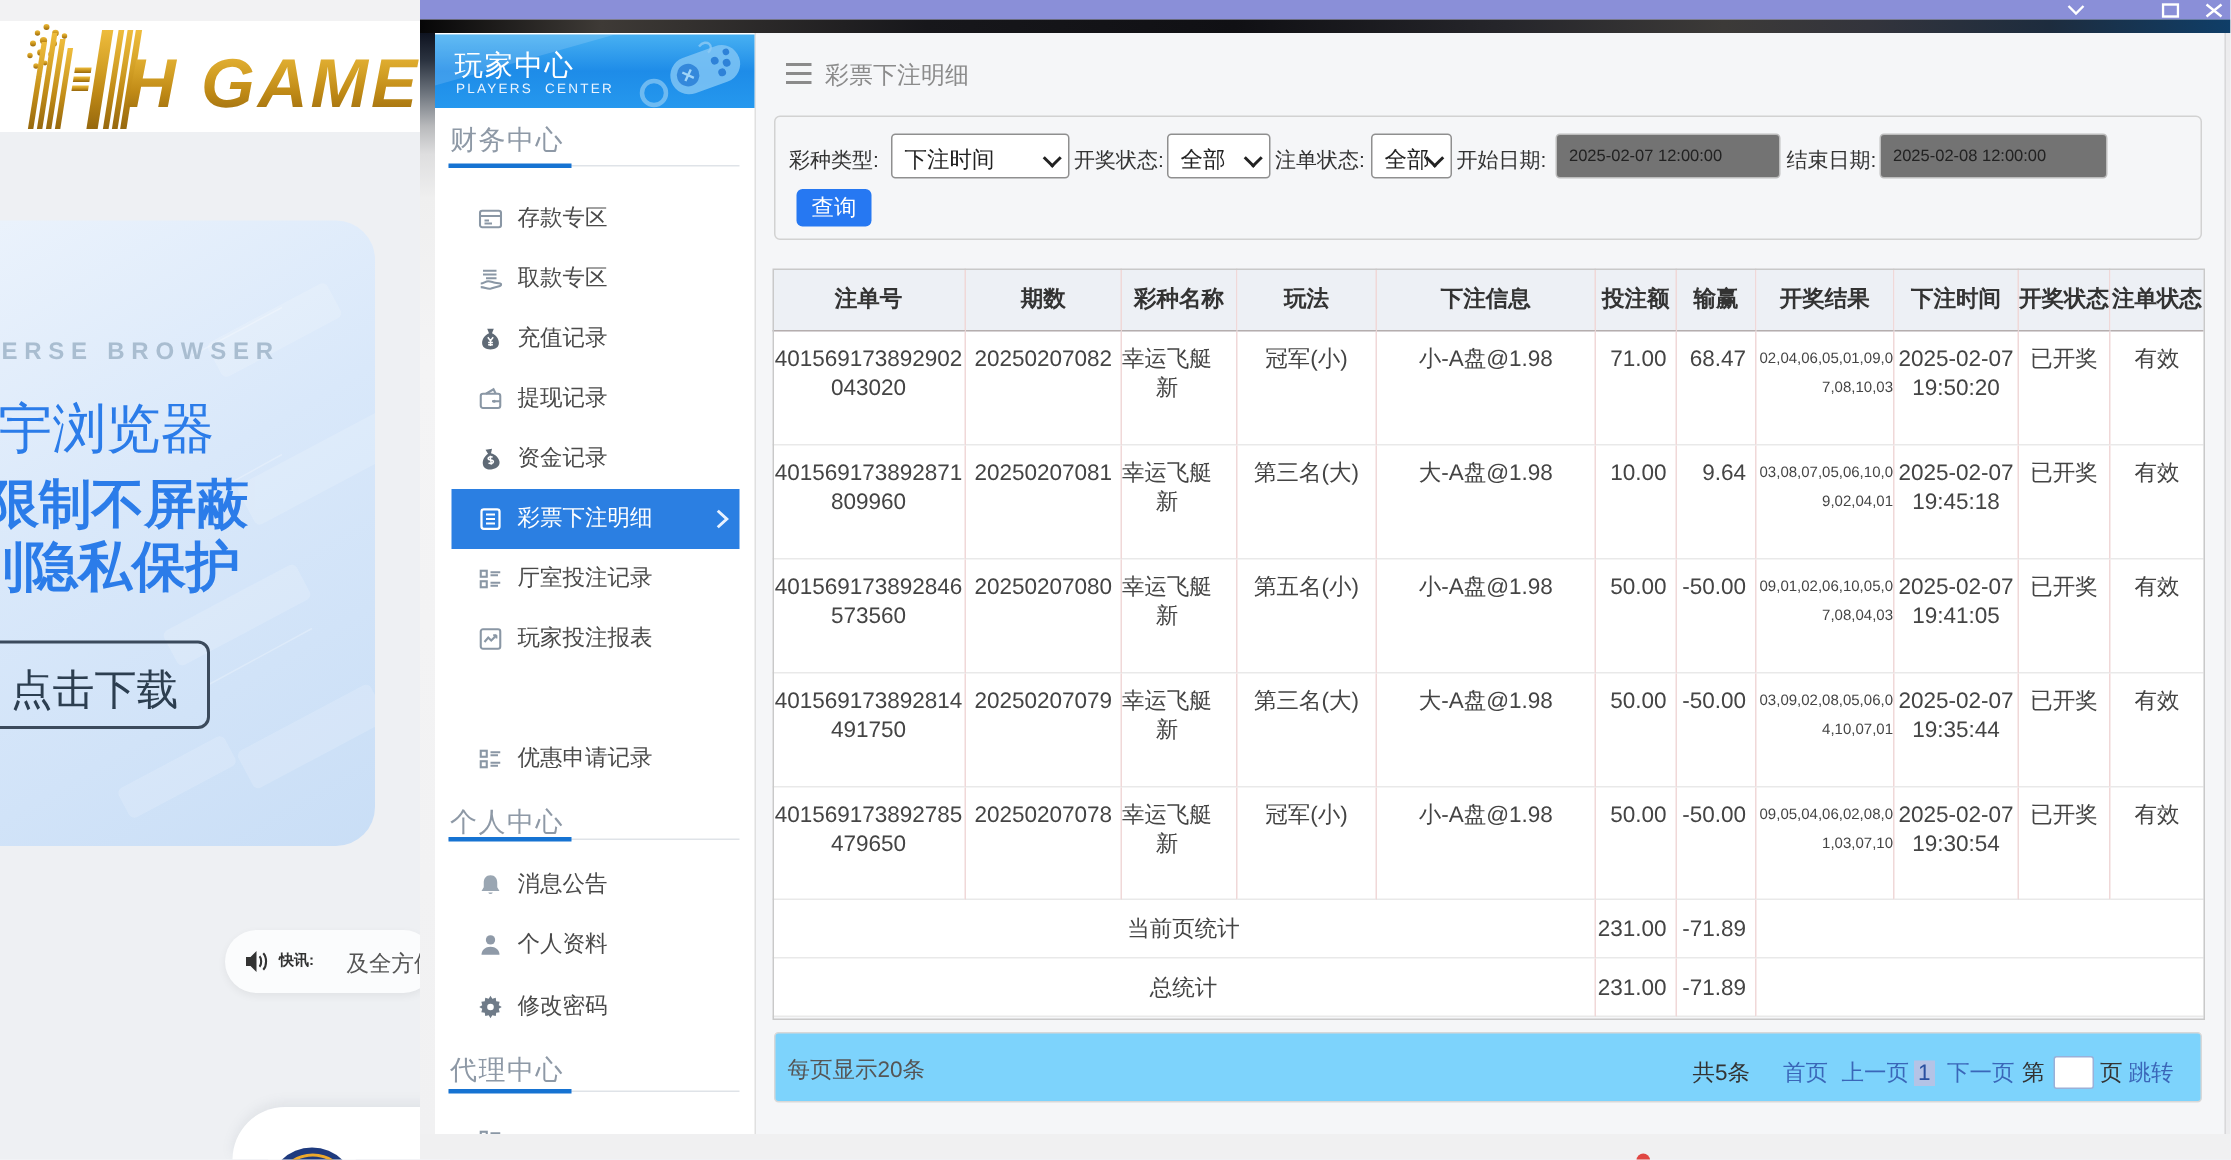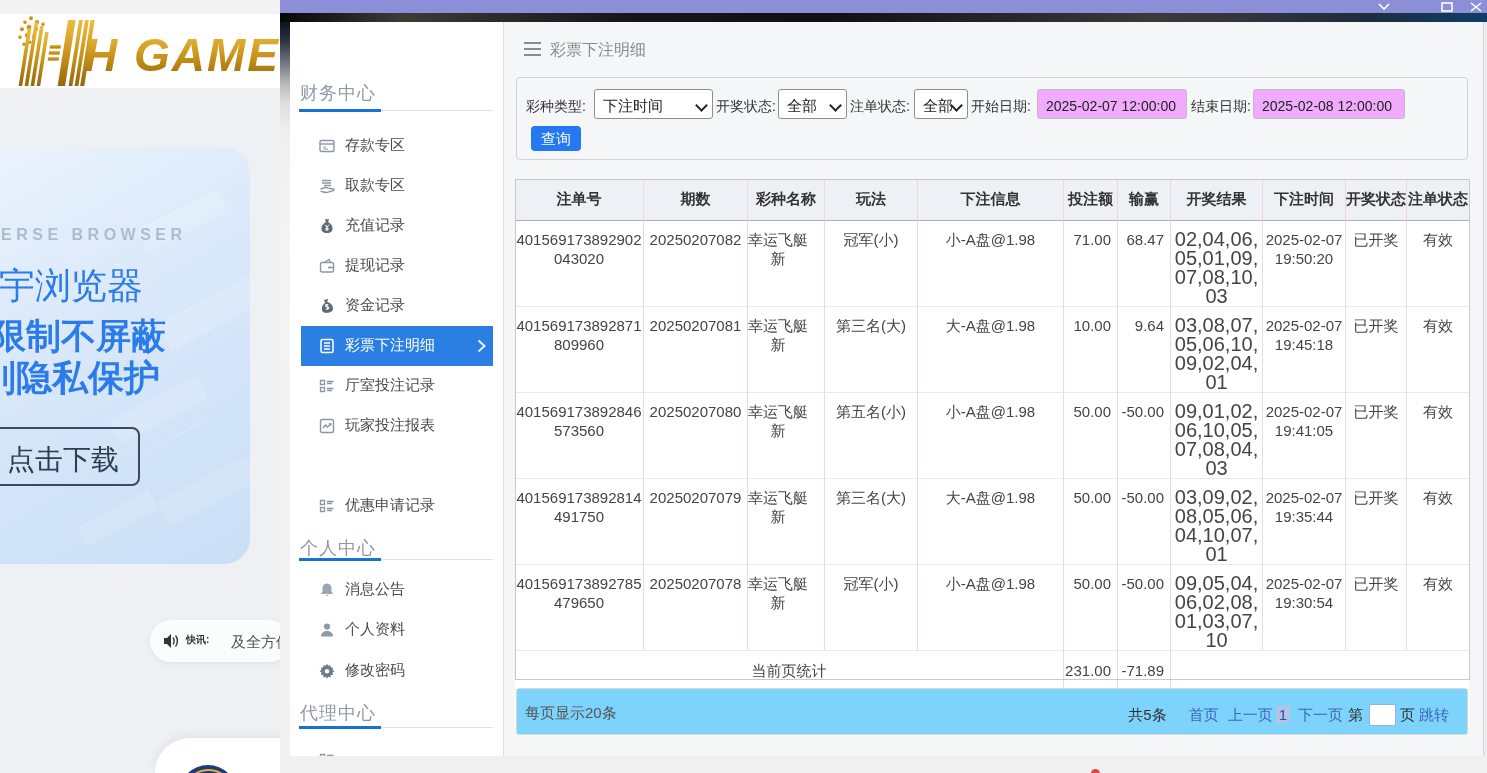--- a/index.html
+++ b/index.html
@@ -63,34 +63,34 @@
   border-top:2px solid #8b8b8b; border-bottom:2px solid #8b8b8b; }
 #ctitle .burger::after { content:""; position:absolute; left:0; top:4px; width:17px; height:2px; background:#8b8b8b; }
 #ctitle .tt { position:absolute; left:26px; top:0; }
 
 #filter { left:12px; top:55px; width:952px; height:83px; border:1px solid #d2d2d2; border-radius:4px; background:#f5f6f8; }
 .flabel { position:absolute; top:20px; font-size:14px; color:#333; }
 .fsel { position:absolute; top:11px; height:30px; border:1px solid #8f8f8f; border-radius:3px; background:#fff; font-size:15px; color:#222; }
 .fsel .sv { position:absolute; left:8px; top:7px; }
 .fsel .ar { position:absolute; right:7px; top:11px; width:8px; height:8px; }
 .fsel .ar::before { content:""; position:absolute; left:0; top:0; width:7px; height:7px; border-right:2px solid #222; border-bottom:2px solid #222; transform:rotate(45deg); }
-.finp { position:absolute; top:11px; height:30px; border:1px solid #bdbdbd; border-radius:3px; background:#f0abfc; font-size:14px; color:#222; }
+.finp { position:absolute; top:11px; height:30px; border:1px solid #bdbdbd; border-radius:3px; background:#737373; font-size:11px; color:#222; }
 .finp .sv { position:absolute; left:8px; top:8px; white-space:nowrap; }
 #qbtn { position:absolute; left:14px; top:48px; width:50px; height:25px; background:#2678f2; border-radius:4px;
   color:#fff; font-size:15px; text-align:center; line-height:25px; }
 
 
 #tblwrap { left:11px; top:157px; width:953px; height:499px; }
 table { border-collapse:separate; border-spacing:0; table-layout:fixed; width:954px; font-size:15px; color:#444; background:#fff; }
 td,th { border-right:1px solid #f0d8d8; border-bottom:1px solid #e9e9e9; overflow:hidden; }
 th { height:42px; background:#edf0f5; color:#333; font-size:15px; font-weight:bold; text-align:center;
   border-bottom:1px solid #b5aeae; padding:0; }
 td { vertical-align:top; padding:9px 2px 0 2px; line-height:19px; text-align:center; word-break:break-all; }
 td.zid { padding-left:0; padding-right:0; }
-td.res { padding-left:0; padding-right:0; font-size:20px; }
+td.res { padding-left:0; padding-right:0; font-size:10px;text-align:right; }
 td.cz { padding-left:0; padding-right:16px; }
 td.num { text-align:right; padding-right:6px; }
 tr.stat td { vertical-align:middle; padding:0 6px 0 0; height:39px; }
 tr.stat td.lbl { text-align:center; padding:0; }
 table tr > *:last-child { border-right:none; }
 #tblwrap .outer { position:absolute; left:0; top:0; width:955px; height:501px; border:1px solid #c9c9c9; pointer-events:none; }
 
 
 #pager { left:12px; top:666px; width:952px; height:47px; border:1px solid #d8d8d8; border-radius:3px; background:#7dd3fc;
   font-size:15px; color:#555; }
@@ -192,20 +192,38 @@
       </svg>
     <svg style="position:absolute;left:1190px;top:2px" width="12" height="10" viewBox="0 0 12 10">
         <path d="M1 1l10 8M11 1L1 9" stroke="#fff" stroke-width="1.6" fill="none"></path>
       </svg>
   </div>
   <div class="abs" id="darkstrip"></div>
   <div class="abs" id="winbody">
     <div class="abs" id="lframe"></div>
     <div class="abs" id="rframe"></div>
     <div class="abs" id="sidebar">
+      <div class="abs" id="sbheader">
+        <svg width="213" height="49" style="position:absolute;left:0;top:0" viewBox="0 0 213 49">
+          <polygon points="0,0 120,0 0,34" fill="#ffffff" opacity="0.14"></polygon>
+          <g transform="rotate(-20 180 23)">
+            <rect x="156" y="11" width="48" height="25" rx="12.5" fill="#7fc4f4" opacity="0.85"></rect>
+            <circle cx="168" cy="23" r="7.5" fill="#2e82d8" opacity="0.9"></circle>
+            <path d="M165 20l6 6M171 20l-6 6" stroke="#9fd4f8" stroke-width="1.6"></path>
+            <circle cx="188" cy="20" r="2.6" fill="#2e82d8"></circle>
+              <circle cx="195" cy="24" r="2.6" fill="#2e82d8"></circle>
+            <circle cx="190" cy="29" r="2.6" fill="#2e82d8"></circle>
+              <circle cx="197" cy="17" r="2.2" fill="#2e82d8"></circle>
+          </g>
+          <circle cx="146" cy="39" r="8" fill="none" stroke="#8ecbf4" stroke-width="3" opacity="0.7"></circle>
+          <path d="M176 8c5-6 11 0 6 4" stroke="#8ecbf4" stroke-width="1.6" fill="none" opacity="0.8"></path>
+        </svg>
+        <span class="t1">玩家中心</span>
+        <span class="t2">PLAYERS&nbsp; CENTER</span>
+      </div>
       <span class="sbsec" style="top:59px">财务中心</span>
       <div class="sbline" style="top:88px">
           <i></i>
         </div>
       <div class="mi" style="top:104px">
           <span class="ic" id="ic1"><svg width="16" height="16" viewBox="0 0 16 16">
               <rect x="1" y="2.5" width="14" height="11" rx="1.5" fill="none" stroke="#8a97a5" stroke-width="1.4"></rect>
               <path d="M1 6h14" stroke="#8a97a5" stroke-width="1.4"></path>
               <path d="M4 9h3M4 11h5" stroke="#8a97a5" stroke-width="1.2"></path>
             </svg></span>

